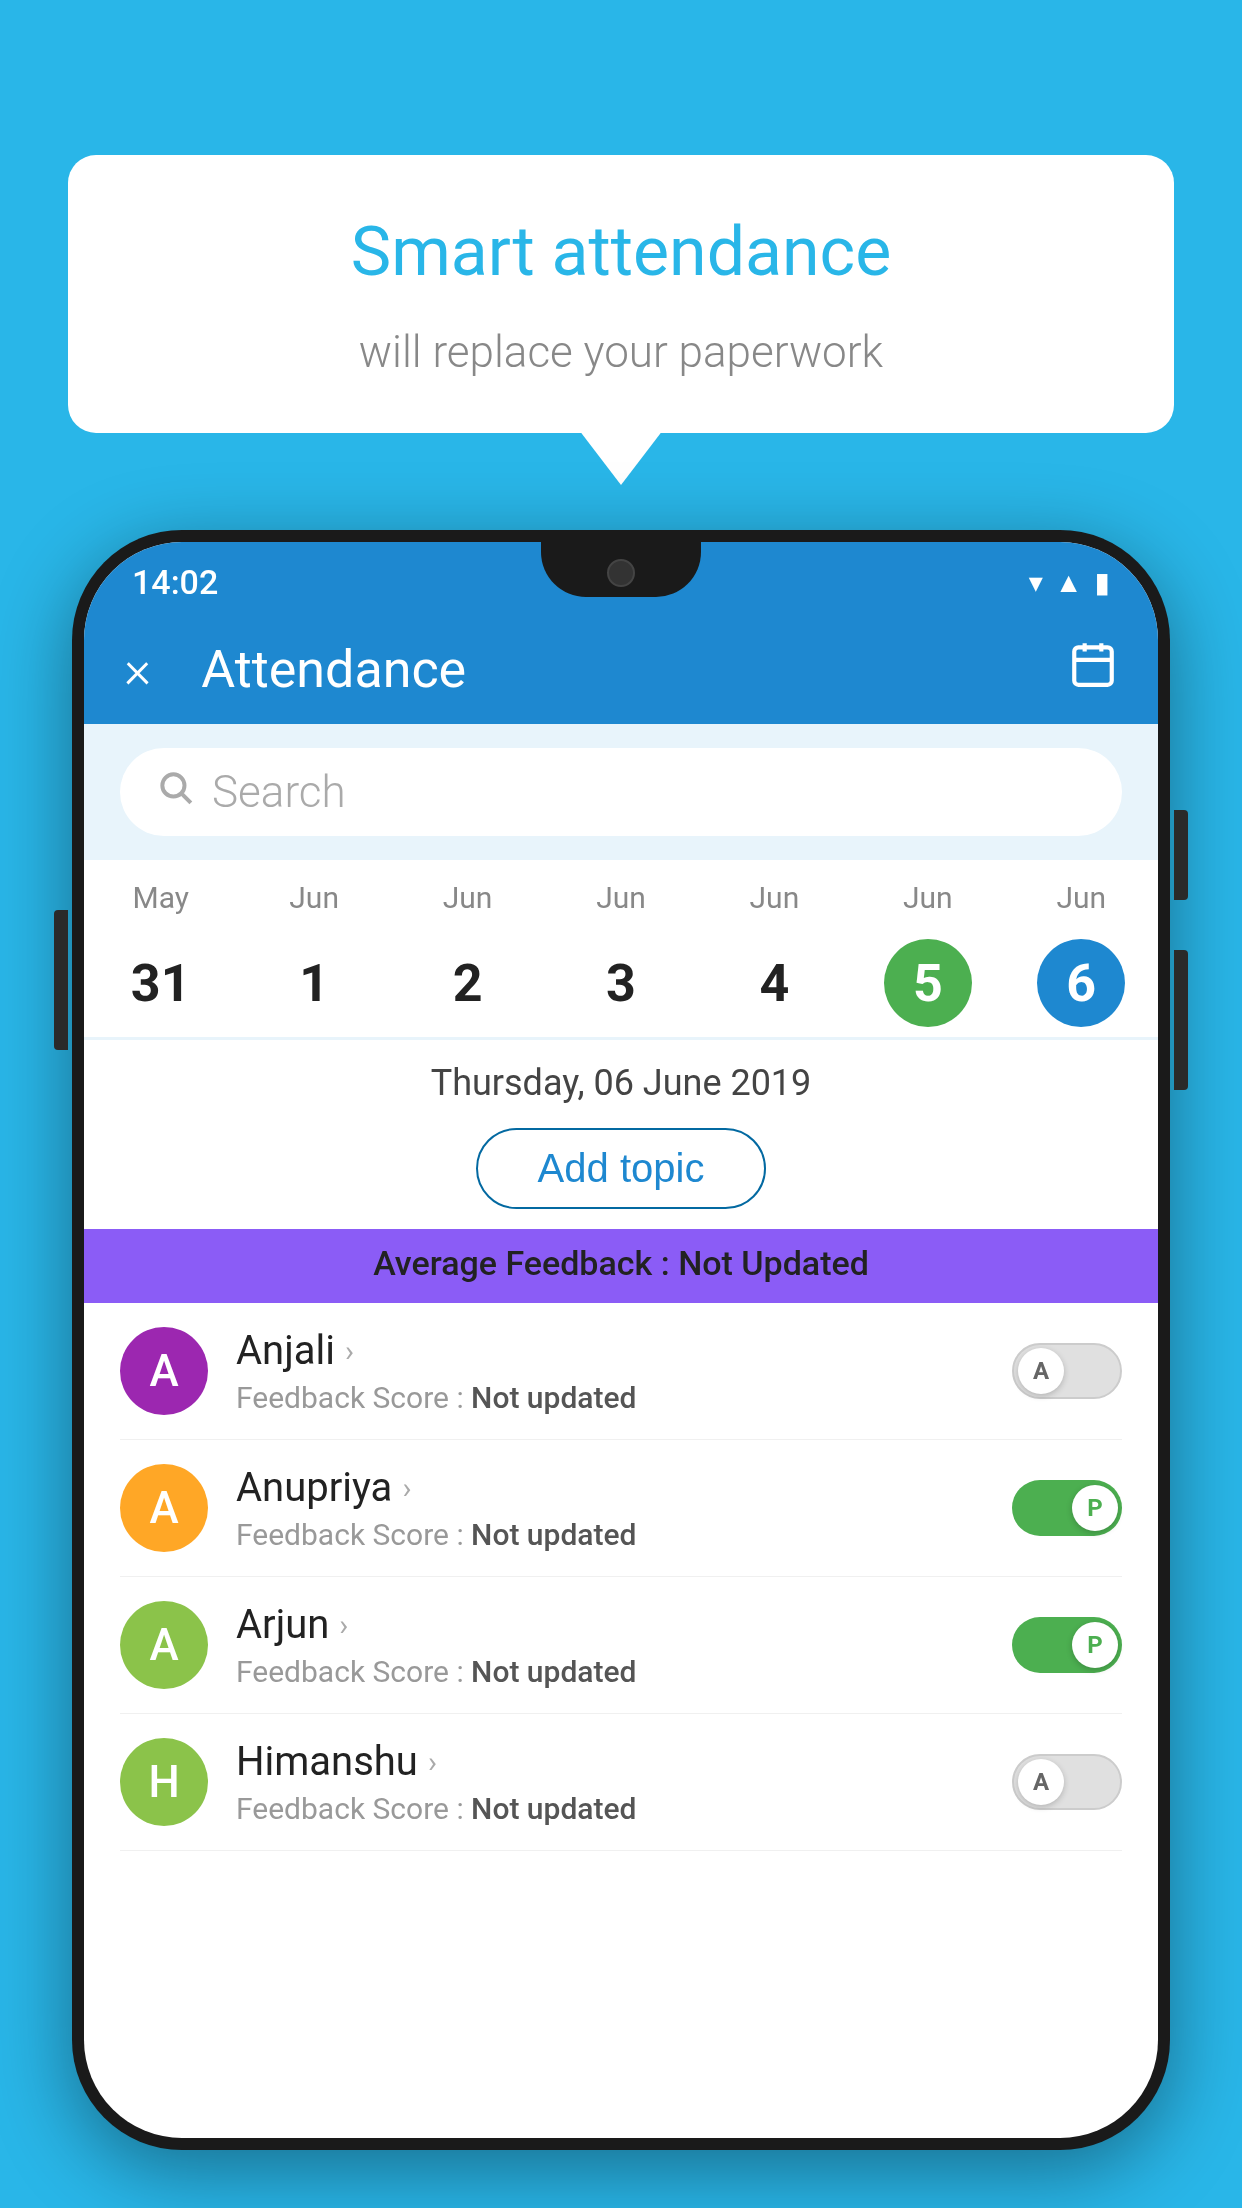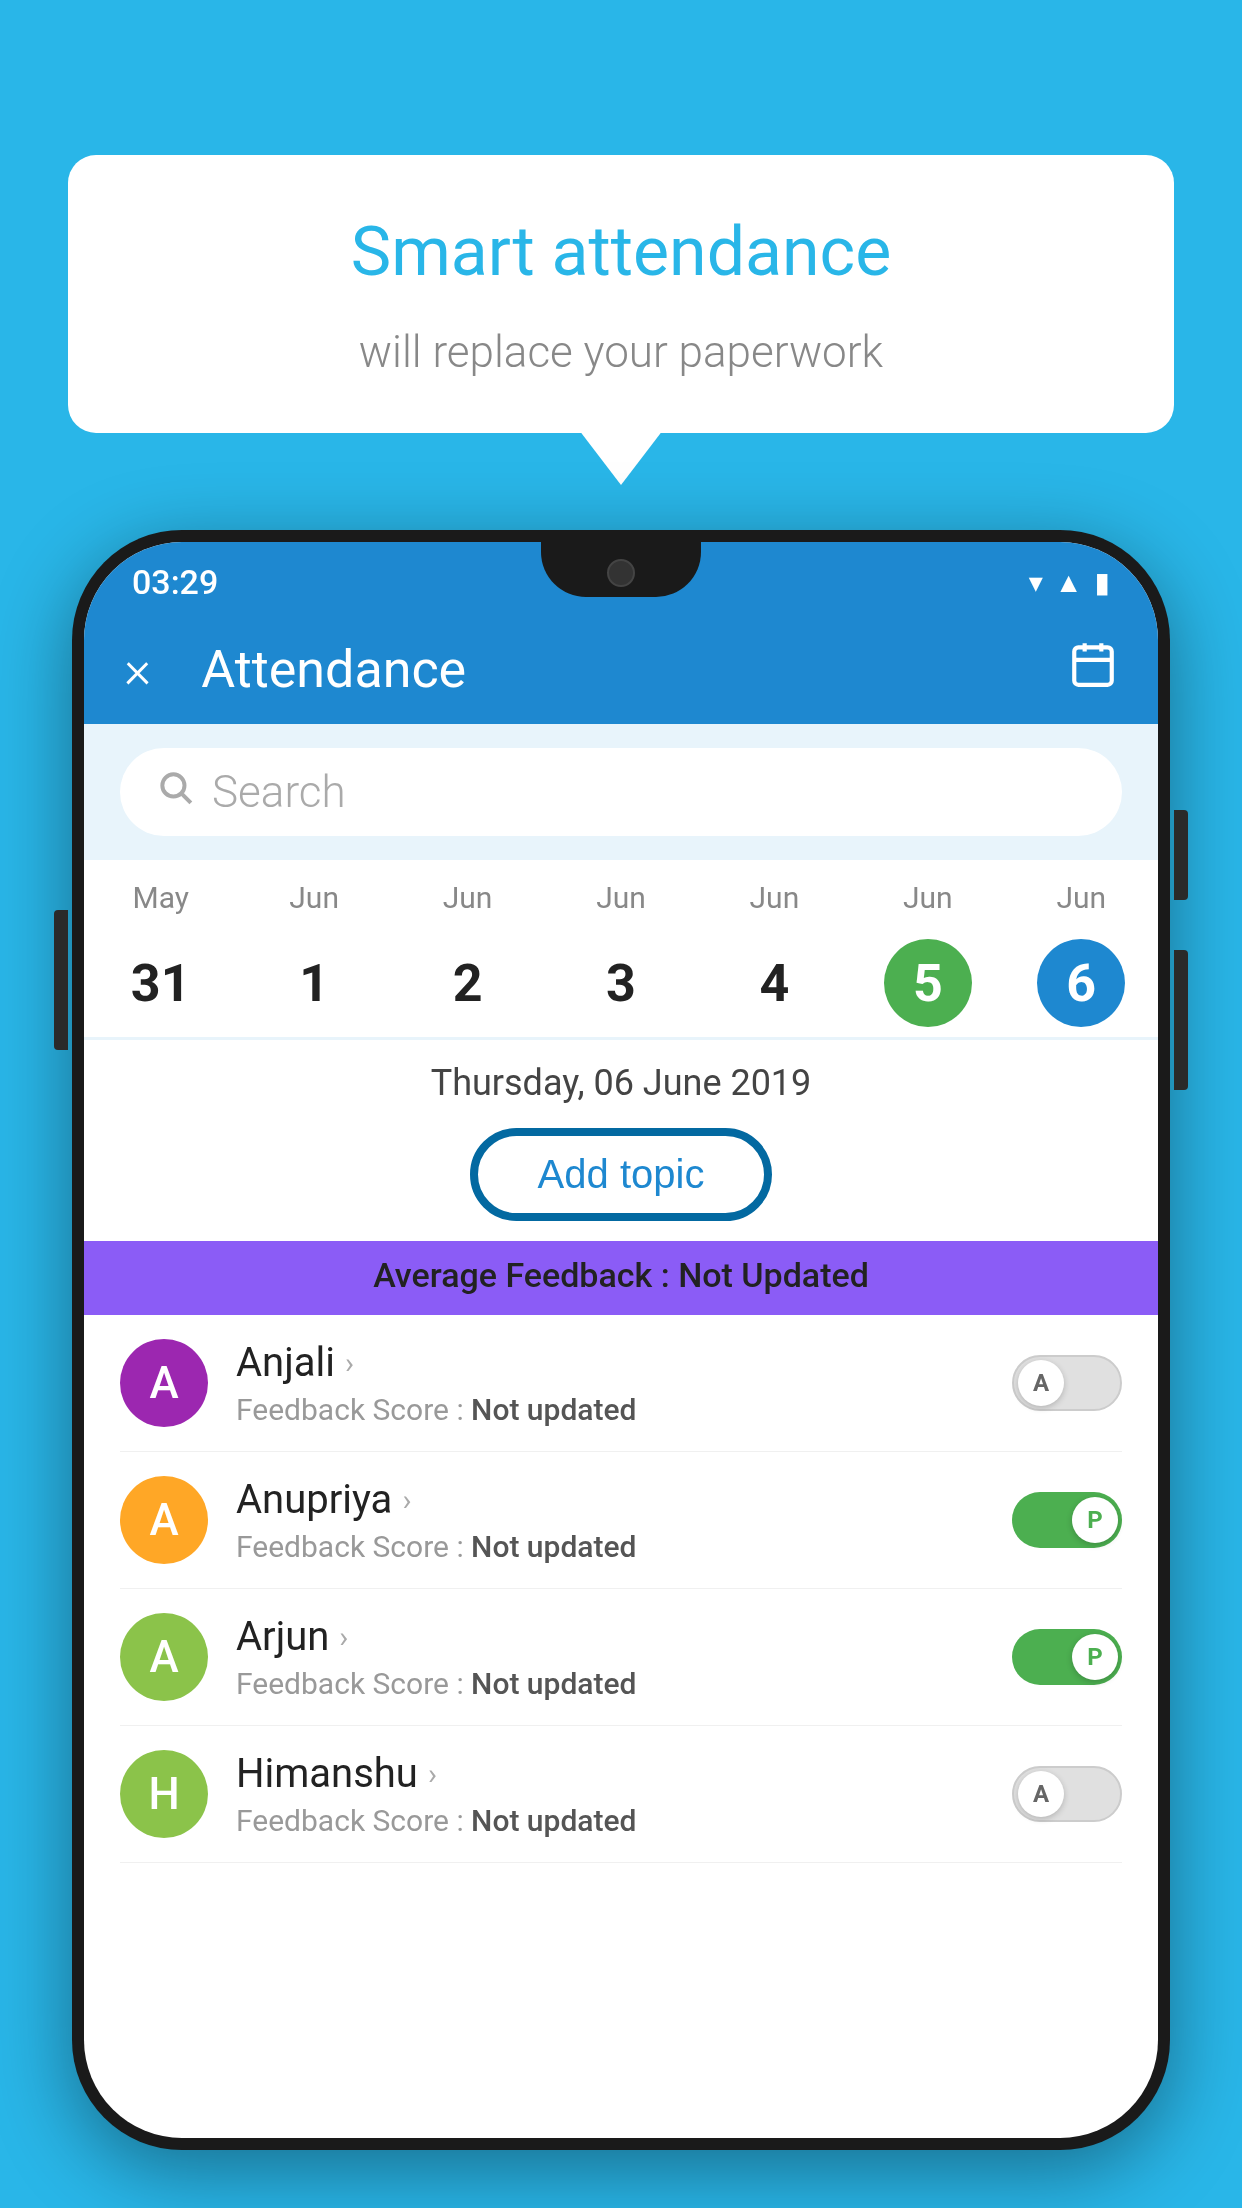--- a/index.html
+++ b/index.html
@@ -248,21 +248,21 @@
 
     
     .add-topic-container {
       display: flex;
       justify-content: center;
       padding: 8px 0 20px 0;
       background: white;
     }
 
     .add-topic-btn {
-      border: 8px solid #0369a1;
+      border: 2px solid #0369a1;
       border-radius: 50px;
       padding: 16px 60px;
       color: #1e88d0;
       font-size: 40px;
       cursor: pointer;
       background: white;
     }
 
     
     .avg-feedback {
@@ -435,21 +435,21 @@
     <div class="side-button-right-1"></div>
     <div class="side-button-right-2"></div>
 
     <div class="phone-screen">
 
       <div class="notch">
         <div class="camera"></div>
       </div>
 
       <div class="status-bar">
-        <div class="status-time">03:29</div>
+        <div class="status-time">14:02</div>
         <div class="status-icons">
           <span class="status-icon">▾</span>
           <span class="status-icon">▲</span>
           <span class="status-icon">▮</span>
         </div>
       </div>
 
       <div class="app-header">
         <div class="header-close">×</div>
         <div class="header-title">Attendance</div>

